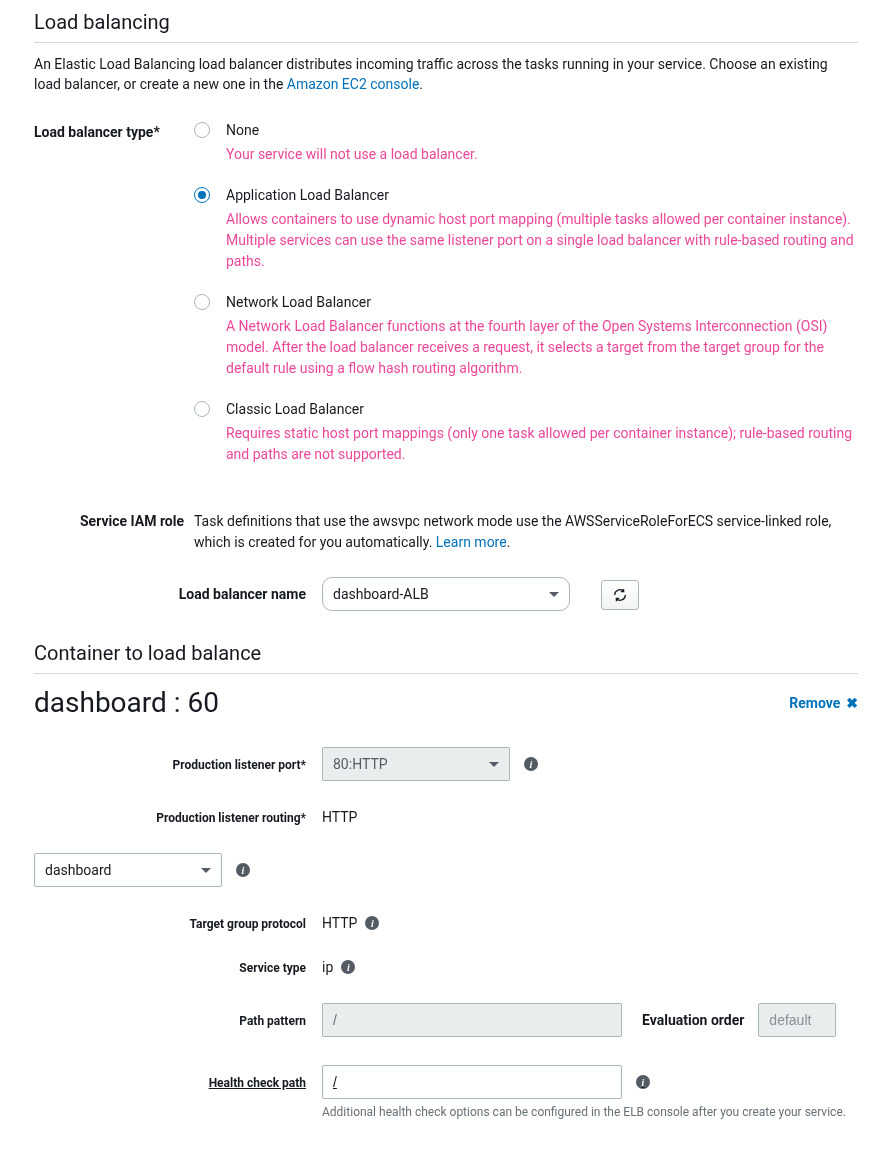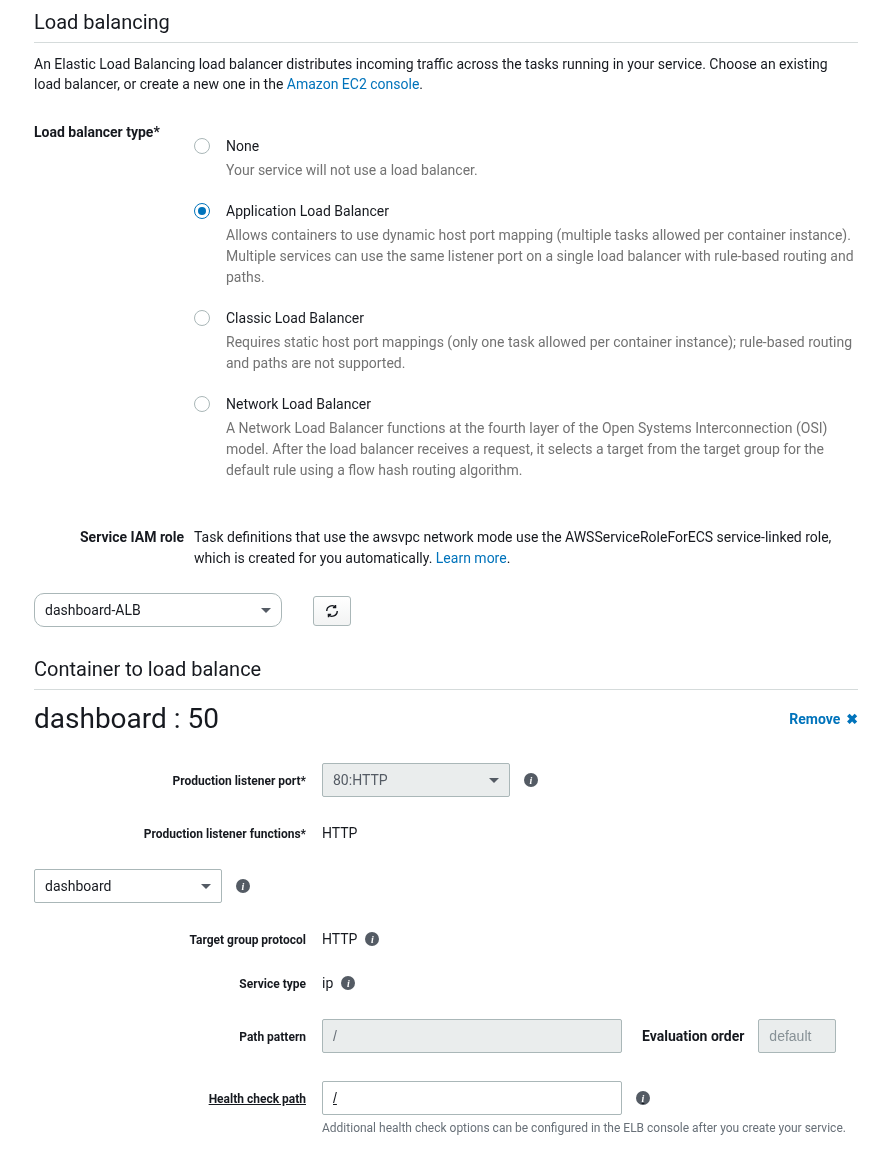--- a/index.html
+++ b/index.html
@@ -50,21 +50,20 @@
   .form-content-col {
     flex: 1;
   }
 
   .radio-option {
     margin-bottom: 22px;
   }
   .radio-line {
     display: flex;
     align-items: center;
-    margin-top: 16px;
   }
   .radio-circle {
     width: 16px;
     height: 16px;
     border: 1px solid #aab7b8;
     border-radius: 50%;
     margin-right: 16px;
     flex-shrink: 0;
     display: inline-flex;
     align-items: center;
@@ -81,21 +80,21 @@
     background: #0073bb;
     border-radius: 50%;
     display: block;
   }
   .radio-label {
     font-size: 14px;
     color: #16191f;
   }
   .radio-desc {
     font-size: 14px;
-    color: #737373;
+    color: #ec4899;
     line-height: 1.5;
     margin-top: 6px;
     margin-left: 32px;
   }
 
   .select-box {
     display: inline-flex;
     align-items: center;
     justify-content: space-between;
     border: 1px solid #aab7b8;
@@ -266,62 +265,65 @@
     <div class="radio-option">
       <div class="radio-line">
         <span class="radio-circle selected"></span>
         <span class="radio-label">Application Load Balancer</span>
       </div>
       <div class="radio-desc">Allows containers to use dynamic host port mapping (multiple tasks allowed per container instance). Multiple services can use the same listener port on a single load balancer with rule-based routing and paths.</div>
     </div>
     <div class="radio-option">
       <div class="radio-line">
         <span class="radio-circle"></span>
+        <span class="radio-label">Network Load Balancer</span>
+      </div>
+      <div class="radio-desc">A Network Load Balancer functions at the fourth layer of the Open Systems Interconnection (OSI) model. After the load balancer receives a request, it selects a target from the target group for the default rule using a flow hash routing algorithm.</div>
+    </div>
+    <div class="radio-option">
+      <div class="radio-line">
+        <span class="radio-circle"></span>
         <span class="radio-label">Classic Load Balancer</span>
       </div>
       <div class="radio-desc">Requires static host port mappings (only one task allowed per container instance); rule-based routing and paths are not supported.</div>
     </div>
-    <div class="radio-option">
-      <div class="radio-line">
-        <span class="radio-circle"></span>
-        <span class="radio-label">Network Load Balancer</span>
-      </div>
-      <div class="radio-desc">A Network Load Balancer functions at the fourth layer of the Open Systems Interconnection (OSI) model. After the load balancer receives a request, it selects a target from the target group for the default rule using a flow hash routing algorithm.</div>
-    </div>
   </div>
 </div>
 
 <div class="form-row">
   <div class="form-label-col" style="text-align:right;">
     <span class="form-label">Service IAM role</span>
   </div>
   <div class="form-content-col" style="line-height:1.5;">
     <span>Task definitions that use the awsvpc network mode use the AWSServiceRoleForECS service-linked role, which is created for you automatically. </span><a href="#" class="link">Learn more</a><span>.</span>
   </div>
 </div>
 
 <div class="lb-name-row">
+  <div class="lb-name-label-col">
+    <span class="form-label">Load balancer name</span>
+  </div>
   <div>
     <div class="select-box" style="width:248px;border-radius:10px;">
       <span>dashboard-ALB</span>
       <span class="caret"></span>
     </div>
     <span class="refresh-btn">
       <svg width="14" height="14" viewBox="0 0 16 16" fill="none" stroke="#16191f" stroke-width="1.6">
         <path d="M2 8a6 6 0 0 1 10.5-4M14 8a6 6 0 0 1-10.5 4"></path>
         <path d="M12 1v3h-3M4 15v-3h3" fill="none"></path>
       </svg>
     </span>
   </div>
 </div>
 
 <h2 class="subsection-title">Container to load balance</h2>
 <hr class="divider">
 <div class="container-header">
-  <span class="container-name">dashboard : 50</span>
+  <span class="container-name">dashboard : 60</span>
   <span class="remove-link">
     <span>Remove</span>
     <span class="remove-x">✖</span>
   </span>
 </div>
 
 <div class="field-row">
   <div class="field-label-col">
     <span class="field-label">Production listener port*</span>
   </div>
@@ -329,21 +331,21 @@
     <div class="select-box disabled" style="width:188px;">
       <span>80:HTTP</span>
       <span class="caret"></span>
     </div>
     <span class="info-icon">i</span>
   </div>
 </div>
 
 <div class="field-row">
   <div class="field-label-col">
-    <span class="field-label">Production listener functions*</span>
+    <span class="field-label">Production listener routing*</span>
   </div>
   <div class="field-value-col">
     <span class="static-value">HTTP</span>
   </div>
 </div>
 
 <div class="field-row">
   <div class="field-value-col">
     <div class="select-box" style="width:188px;">
       <span>dashboard</span>

